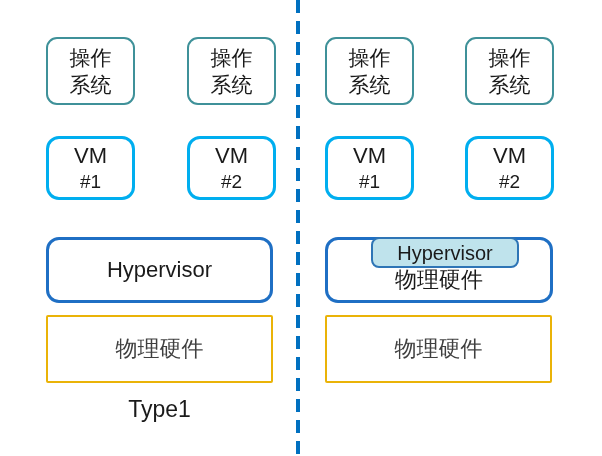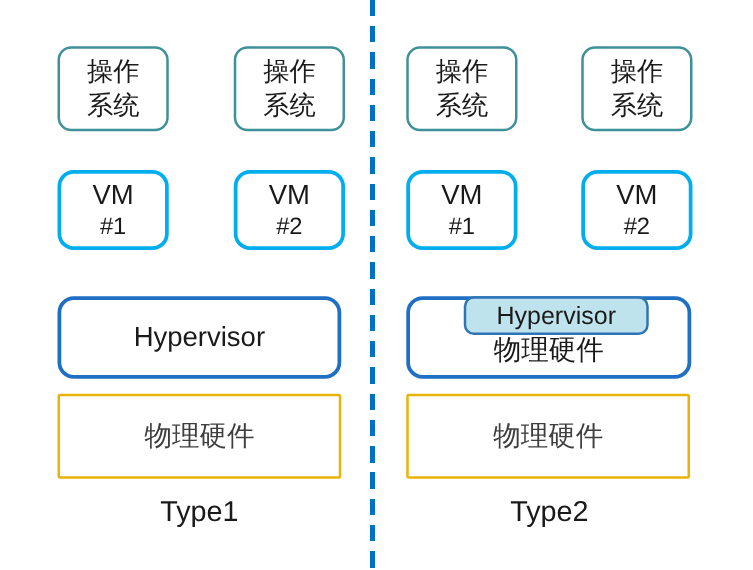--- a/index.html
+++ b/index.html
@@ -154,15 +154,14 @@
     <div class="inner-hyp">
       <span>Hypervisor</span>
     </div>
     <span>物理硬件</span>
   </div>
 
   <div class="box hw-box r-hw">
     <span>物理硬件</span>
   </div>
 
-  <div class="type-label r-type">Type2</div>
 
 </div>
 
 </body></html>

